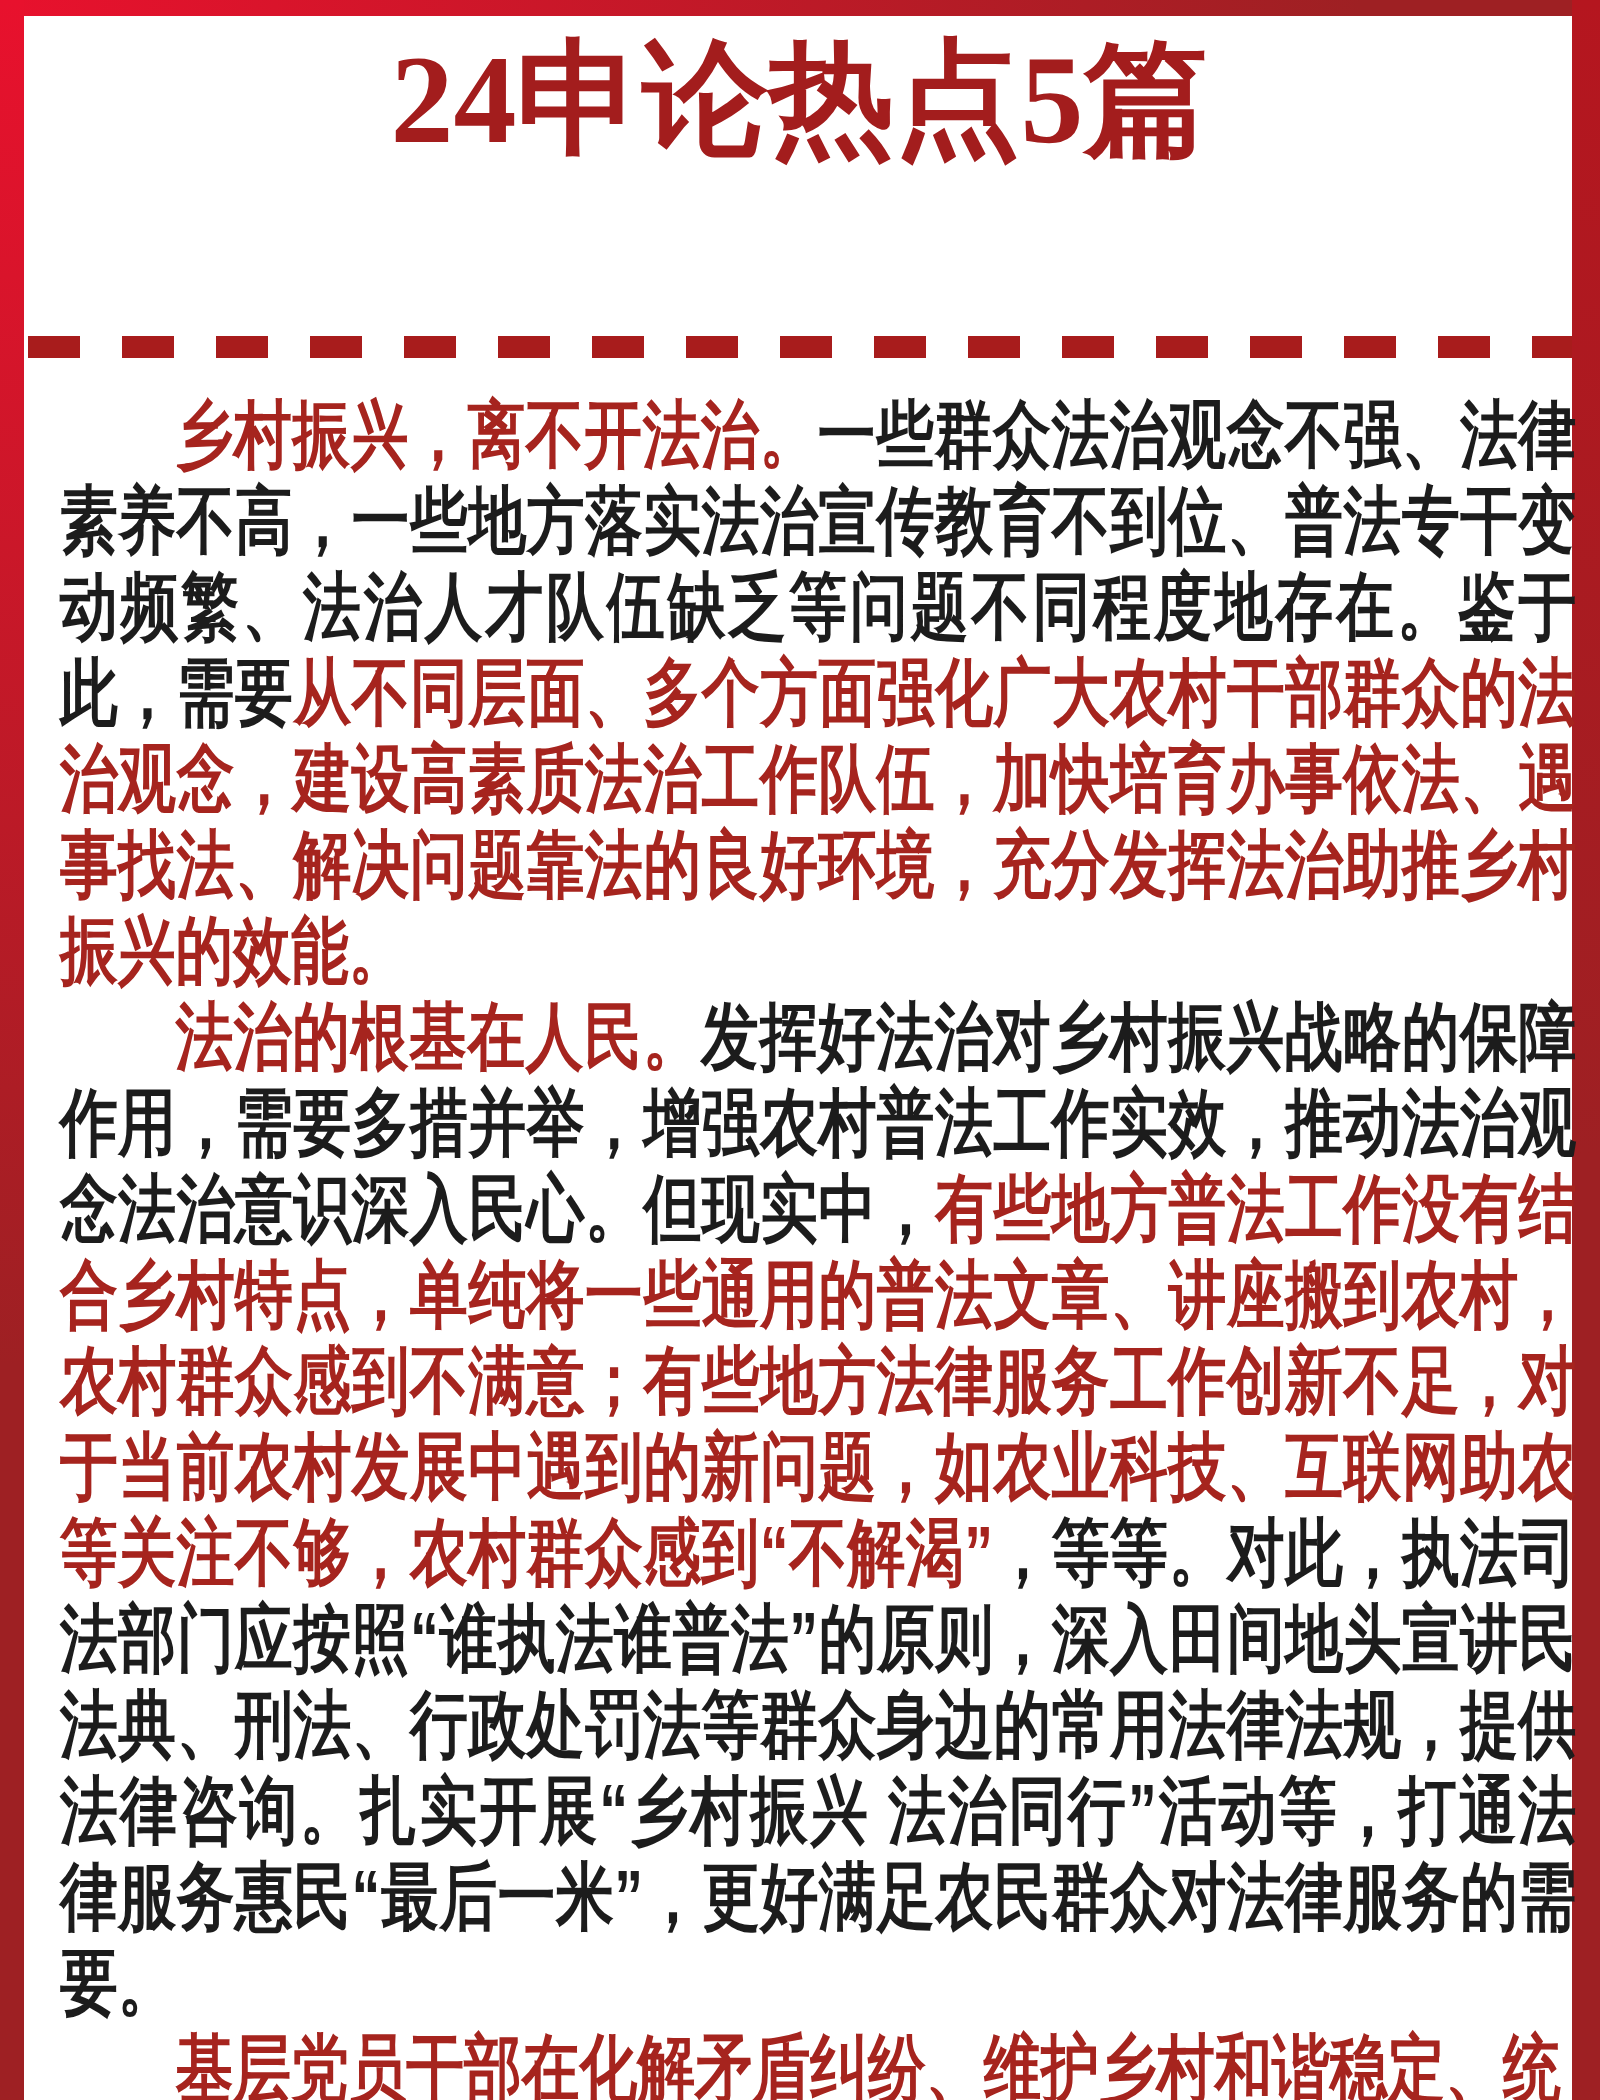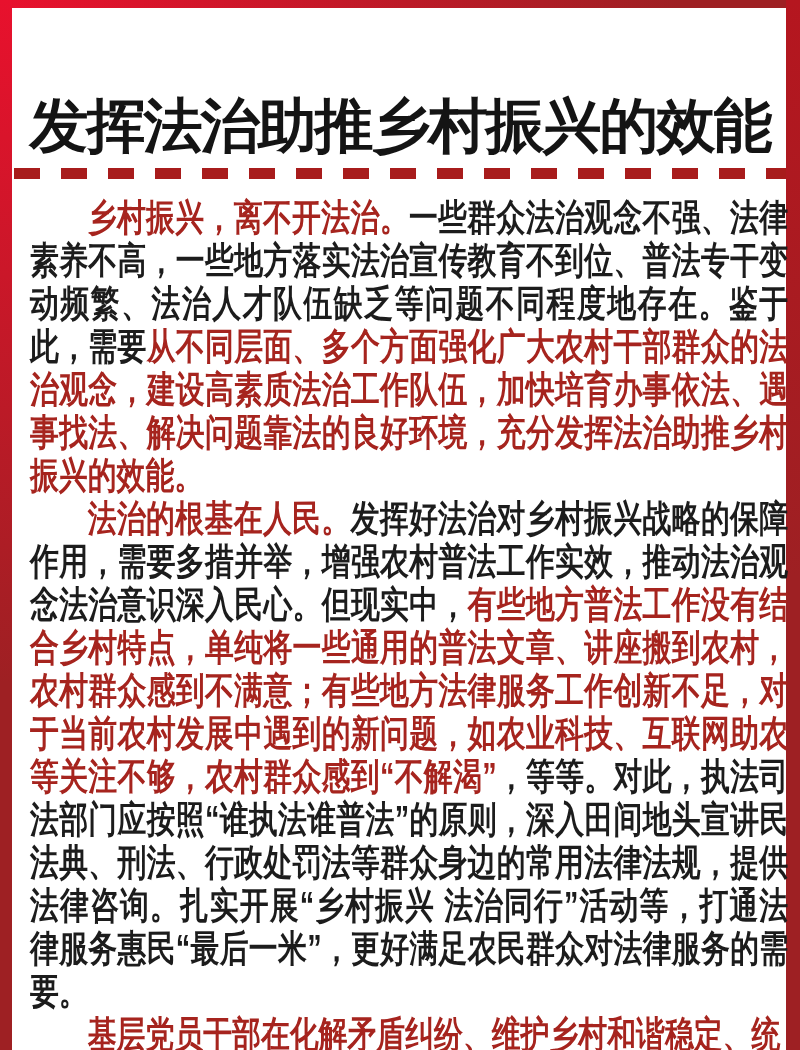--- a/index.html
+++ b/index.html
@@ -73,22 +73,22 @@
   .seg-black { color: var(--body-black); }
 </style>
 </head>
 <body>
 
 <div class="page" style="--frame-bright: #e8112d; --frame-dark: #9e2023; --dash: #a81c1c; --title-red: #a31d1d; --title-black: #141414; --body-red: #a6241e; --body-black: #1c1c1c;">
   <div class="frame-top"></div>
   <div class="frame-left"></div>
   <div class="frame-right"></div>
 
+  <div class="title1">24申论热点5篇</div>
 
-  <div class="title2">发挥法治助推乡村振兴的效能</div>
 
   <div class="dash-divider"></div>
 
   <div class="article-body">
       <p class="para"><span class="seg-red">乡村振兴，离不开法治。</span><span class="seg-black">一些群众法治观念不强、法律素养不高，一些地方落实法治宣传教育不到位、普法专干变动频繁、法治人才队伍缺乏等问题不同程度地存在。鉴于此，需要</span><span class="seg-red">从不同层面、多个方面强化广大农村干部群众的法治观念，建设高素质法治工作队伍，加快培育办事依法、遇事找法、解决问题靠法的良好环境，充分发挥法治助推乡村振兴的效能。</span></p>
       <p class="para"><span class="seg-red">法治的根基在人民。</span><span class="seg-black">发挥好法治对乡村振兴战略的保障作用，需要多措并举，增强农村普法工作实效，推动法治观念法治意识深入民心。但现实中，</span><span class="seg-red">有些地方普法工作没有结合乡村特点，单纯将一些通用的普法文章、讲座搬到农村，农村群众感到不满意；有些地方法律服务工作创新不足，对于当前农村发展中遇到的新问题，如农业科技、互联网助农等关注不够，农村群众感到“不解渴”</span><span class="seg-black">，等等。对此，执法司法部门应按照“谁执法谁普法”的原则，深入田间地头宣讲民法典、刑法、行政处罚法等群众身边的常用法律法规，提供法律咨询。扎实开展“乡村振兴 法治同行”活动等，打通法律服务惠民“最后一米”，更好满足农民群众对法律服务的需要。</span></p>
       <p class="para"><span class="seg-red">基层党员干部在化解矛盾纠纷、维护乡村和谐稳定、统</span></p>
     </div>
 </div>
 

